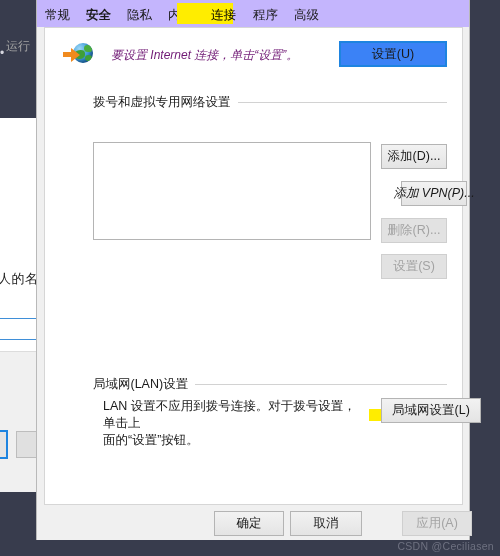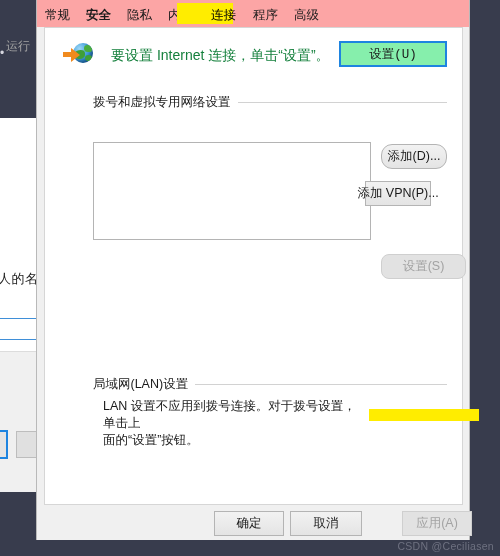--- a/index.html
+++ b/index.html
@@ -61,21 +61,21 @@
     position: absolute; left: 36px; top: 0px;
     width: 434px; height: 540px;
     background: #f0f0f0;
     border: 1px solid #b9b9b9;
     border-top: none;
   }
 
   .tabstrip {
     position: relative;
     height: 27px;
-    background: #fca5a5;
+    background: #c4b5fd;
     padding-left: 2px;
   }
   .tab {
     position: absolute; top: 4px;
     font-size: 12.5px; color: #1a1a1a;
     white-space: nowrap;
     padding: 3px 2px;
   }
   .tab-sel { color: #000; }
 
@@ -124,36 +124,35 @@
   }
   .globe .arrow-head {
     position: absolute; left: 8px; top: 7px;
     width: 0; height: 0;
     border-top: 7px solid transparent;
     border-bottom: 7px solid transparent;
     border-left: 9px solid #f08a1e;
   }
   .intro-text {
     position: absolute; left: 66px; top: 19px;
-    font-size: 14px; color: #15803d; white-space: nowrap;
+    font-size: 12px; color: #701a75; white-space: nowrap; font-style: italic;
   }
 
   
   .btn {
     position: absolute;
     background: linear-gradient(#f2f2f2, #e4e4e4);
     border: 1px solid #b4b4b4;
     font-size: 12.5px; color: #1a1a1a;
     display: flex; align-items: center; justify-content: center;
     white-space: nowrap;
   }
   .btn-focus {
     border: 2px solid #1e84e0;
-    background: #86efac;
-    font-family: Liberation Mono, monospace;
+    background: #3b82f6;
   }
   .btn-disabled {
     background: #e2e2e2;
     border: 1px solid #cfcfcf;
     color: #a3a3a3;
   }
 
   
   .group { position: absolute; }
   .group-label {
@@ -249,44 +248,50 @@
         <span>设置(U)</span>
       </div>
 
       <div class="group" style="left:48px; top:66px; width:354px;">
         <div class="group-rule" style="left:0; width:354px;"></div>
         <div class="group-label">拨号和虚拟专用网络设置</div>
       </div>
 
       <div class="listbox"></div>
 
-      <div class="btn" style="left:336px; top:116px; width:66px; height:25px;border-radius:11px;">
+      <div class="btn" style="left:336px; top:116px; width:66px; height:25px;">
         <span>添加(D)...</span>
       </div>
-      <div class="btn" style="left:320px; top:153px; width:66px; height:25px;">
+      <div class="btn" style="left:356px; top:153px; width:66px; height:25px;font-style:italic;">
         <span>添加 VPN(P)...</span>
       </div>
-
-
-      <div class="btn btn-disabled" style="left:336px; top:226px; width:85px; height:25px;border-radius:8px;">
+      <div class="btn btn-disabled" style="left:336px; top:190px; width:66px; height:25px;">
+        <span>删除(R)...</span>
+      </div>
+
+
+      <div class="btn btn-disabled" style="left:336px; top:226px; width:66px; height:25px;">
         <span>设置(S)</span>
       </div>
 
       <div class="group" style="left:48px; top:348px; width:354px;">
         <div class="group-rule" style="left:0; width:354px;"></div>
         <div class="group-label">局域网(LAN)设置</div>
       </div>
 
       <div class="note" style="left:58px; top:370px; width:260px;">
         <span>LAN 设置不应用到拨号连接。对于拨号设置，单击上</span><br>
         <span>面的“设置”按钮。</span>
       </div>
 
       <div class="lan-highlight" style="left:324px; top:381px; width:110px; height:12px;"></div>
 
+      <div class="btn" style="left:336px; top:370px; width:100px; height:25px;">
+        <span>局域网设置(L)</span>
+      </div>
 
     </div>
 
     <div class="footer">
       <div class="btn" style="left:177px; top:6px; width:70px; height:25px;">
         <span>确定</span>
       </div>
       <div class="btn" style="left:253px; top:6px; width:72px; height:25px;">
         <span>取消</span>
       </div>

